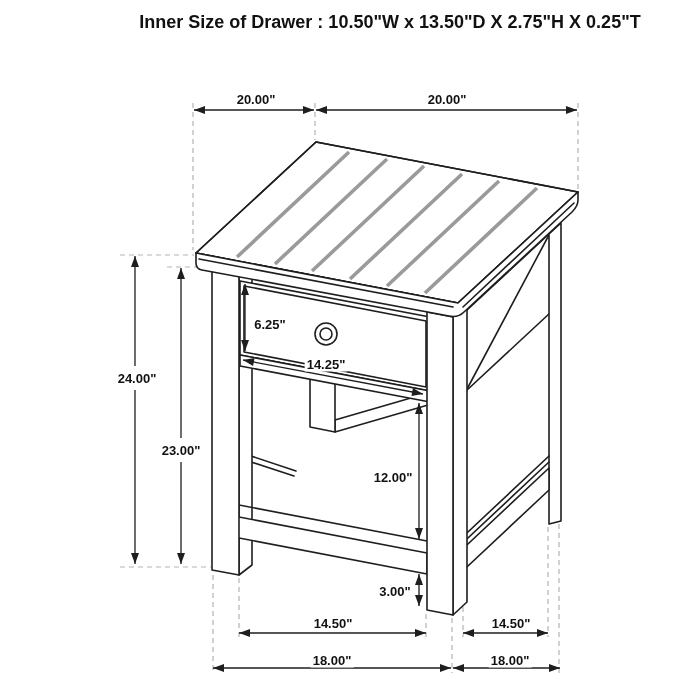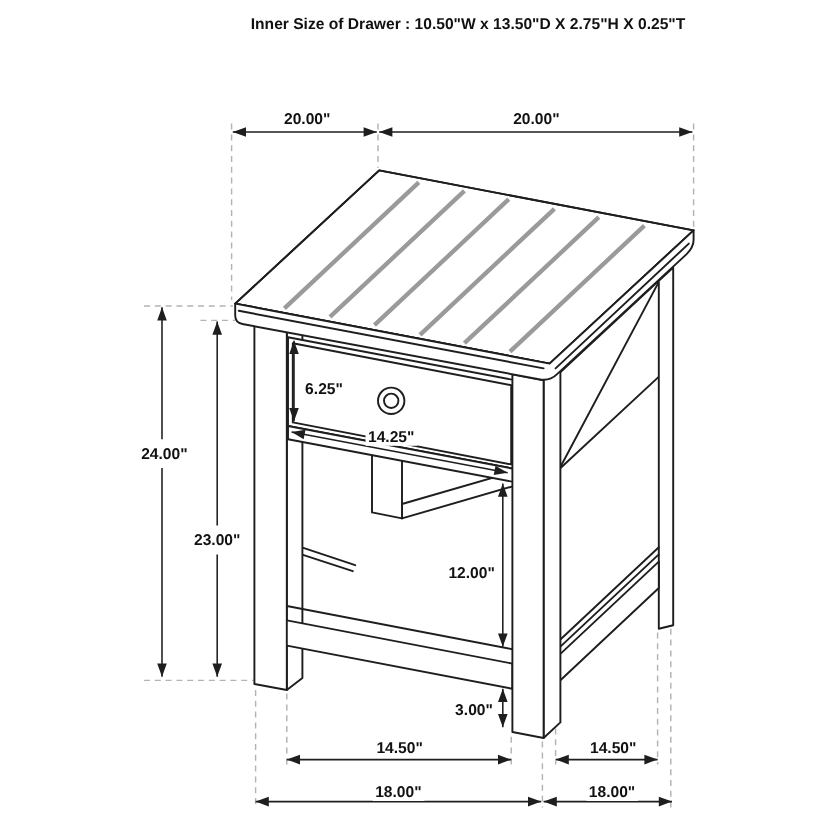--- a/index.html
+++ b/index.html
@@ -13,21 +13,21 @@
          font-family:"Liberation Sans",sans-serif;}
   #drawing{position:absolute;left:0;top:0;}
   .face{fill:#fff;stroke:var(--c-line);stroke-width:1.6;stroke-linejoin:round;}
   .ln{fill:none;stroke:var(--c-line);stroke-width:1.6;stroke-linejoin:round;stroke-linecap:round;}
   .plank{fill:none;stroke:var(--c-plank);stroke-width:3.6;stroke-linecap:butt;}
   .dim{fill:none;stroke:var(--c-line);stroke-width:1.3;}
   .dash{fill:none;stroke:var(--c-dash);stroke-width:1.2;stroke-dasharray:5 4;}
   .arr{fill:var(--c-line);stroke:none;}
   .lbl{position:absolute;transform:translate(-50%,-50%);font-weight:bold;font-size:13px;
        color:#111;background:#fff;padding:0 2px;white-space:nowrap;line-height:15px;}
-  .title{position:absolute;transform:translateX(-50%);font-weight:bold;font-size:13px;
+  .title{position:absolute;transform:translateX(-50%);font-weight:bold;font-size:18px;
          color:#111;white-space:nowrap;}
 </style>
 </head>
 <body>
 
 <div id="stage">
 
   <svg id="drawing" width="700" height="700" viewBox="0 0 700 700">
 
     <g>

